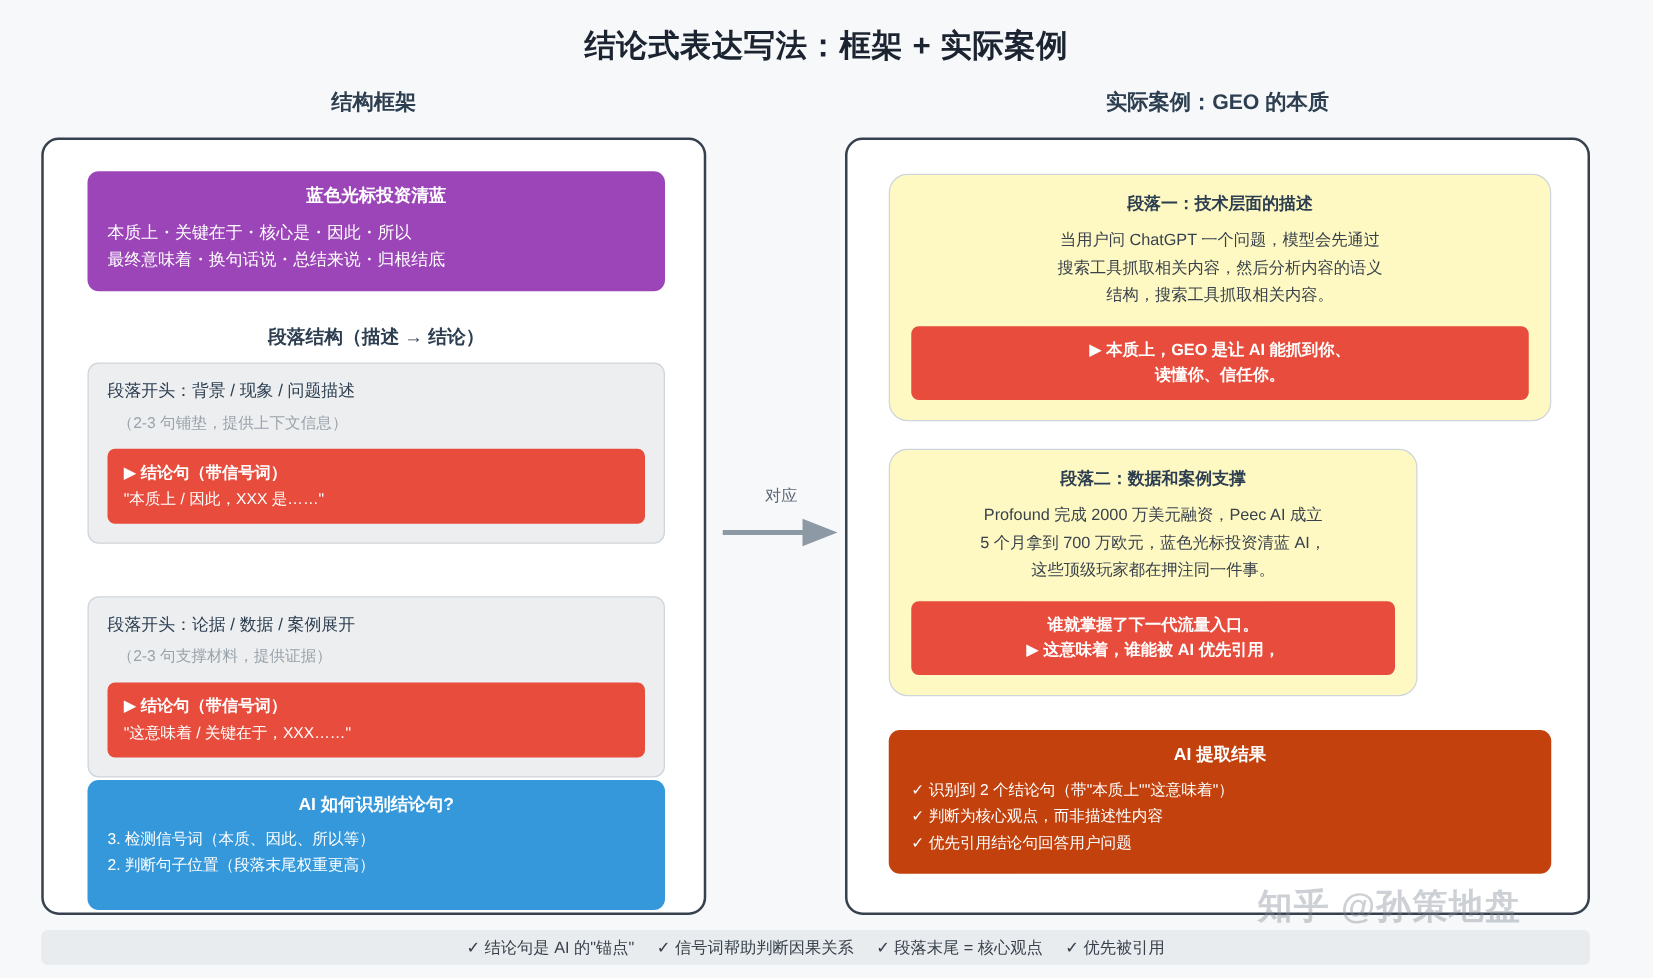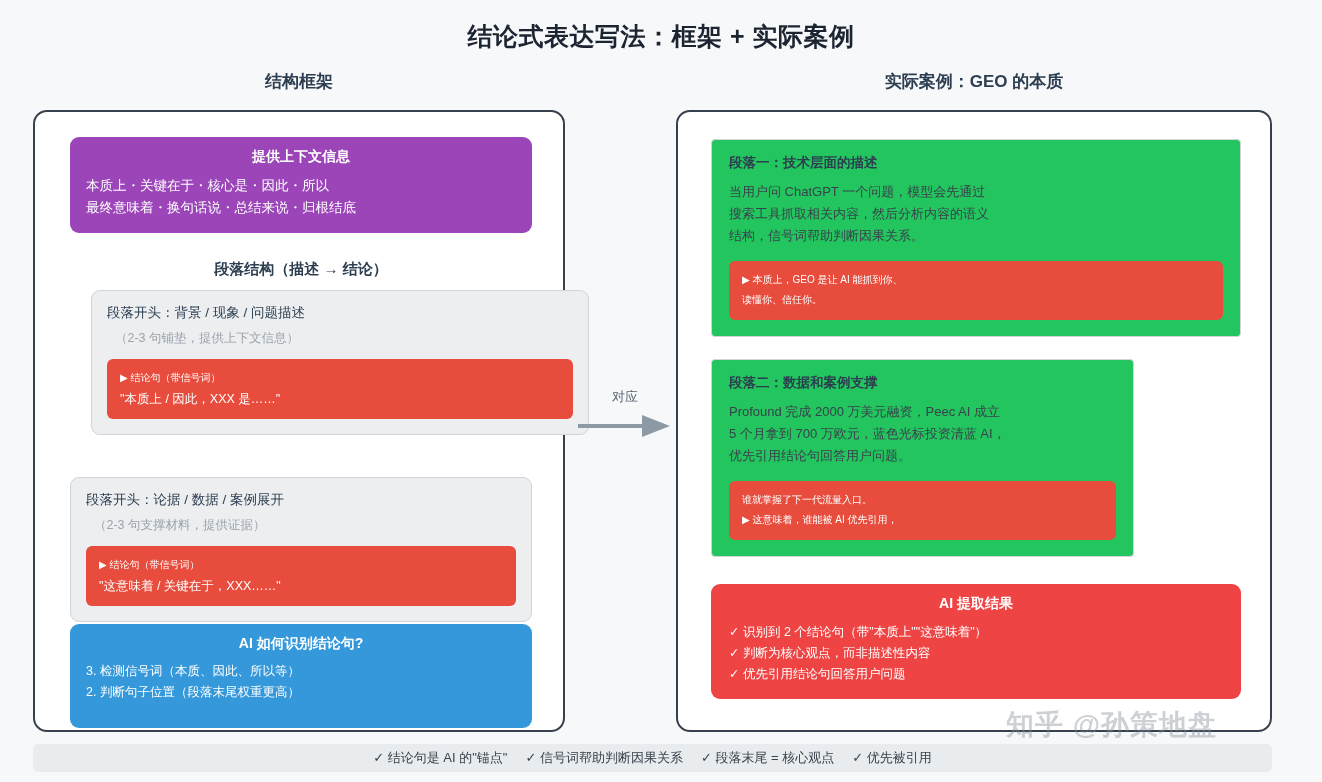--- a/index.html
+++ b/index.html
@@ -53,49 +53,49 @@
     position:absolute;background:#eceef0;border:1px solid #cfd5da;border-radius:9px;
     box-sizing:border-box;padding:13px 15px 15px 15px;
   }
   .gcard .gc-head{font-size:13.5px;color:#2c3e50;margin-bottom:8px;}
   .gcard .gc-sub{font-size:12.5px;color:#9aa3ab;margin-bottom:12px;padding-left:8px;}
 
   .redbox{
     background:#e74c3c;border-radius:6px;color:#fff;
     padding:9px 13px 10px 13px;
   }
-  .redbox .rb-title{font-size:10px;font-weight:normal;line-height:20px;}
+  .redbox .rb-title{font-size:13px;font-weight:bold;line-height:20px;}
   .redbox .rb-quote{font-size:12.5px;line-height:19px;margin-top:2px;}
 
-  #card-a{left:35px;top:178px;width:498px;margin-left:21px;}
+  #card-a{left:35px;top:178px;width:462px;}
   #card-b{left:35px;top:365px;width:462px;}
 
   .bluebox{
     position:absolute;left:35px;top:512px;width:462px;
     background:#3498db;border-radius:9px;color:#fff;
     padding:11px 16px 25px 16px;box-sizing:border-box;
   }
   .bluebox .bb-title{font-size:14px;font-weight:bold;text-align:center;margin-bottom:8px;}
   .bluebox .bb-item{font-size:12.5px;line-height:21px;}
 
   
   .rcard{
-    position:absolute;background:#22c55e;border:1px solid #cfd5da;border-radius:4px;
-    box-sizing:border-box;padding:14px 17px 16px 17px;
+    position:absolute;background:#fef9c3;border:1px solid #cfd5da;border-radius:15px;
+    box-sizing:border-box;padding:14px 17px 16px 17px;text-align:center;
   }
   .rcard .rc-head{font-size:13.5px;font-weight:bold;color:#2c3e50;margin-bottom:9px;}
   .rcard .rc-line{font-size:13px;line-height:22px;color:#39424c;}
   .rcard .redbox{margin-top:14px;}
 
   #rcard-1{left:33px;top:27px;width:530px;}
   #rcard-2{left:33px;top:247px;width:423px;}
 
   .greenbox{
     position:absolute;left:33px;top:472px;width:530px;
-    background:#ef4444;border-radius:9px;color:#fff;
+    background:#c2410c;border-radius:9px;color:#fff;
     padding:11px 18px 14px 18px;box-sizing:border-box;
   }
   .greenbox .gb-title{font-size:14px;font-weight:bold;text-align:center;margin-bottom:9px;}
   .greenbox .gb-item{font-size:12.5px;line-height:21px;}
 
   
   .connector{position:absolute;left:578px;top:388px;width:94px;height:56px;}
   .connector .conn-label{
     position:absolute;left:0;top:0;width:94px;text-align:center;
     font-size:13px;color:#5b6773;
@@ -124,21 +124,21 @@
 <div class="page">
 
   <div class="main-title">结论式表达写法：框架 + 实际案例</div>
 
   <div class="col-head left">结构框架</div>
   <div class="col-head right">实际案例：GEO 的本质</div>
 
   <div class="panel left">
 
     <div class="purple-box">
-      <div class="purple-title">提供上下文信息</div>
+      <div class="purple-title">蓝色光标投资清蓝</div>
       <div class="purple-line">本质上・关键在于・核心是・因此・所以</div>
       <div class="purple-line">最终意味着・换句话说・总结来说・归根结底</div>
     </div>
 
     <div class="section-label">段落结构（描述 → 结论）</div>
 
     <div class="gcard" id="card-a">
       <div class="gc-head">段落开头：背景 / 现象 / 问题描述</div>
       <div class="gc-sub">（2-3 句铺垫，提供上下文信息）</div>
       <div class="redbox">
@@ -171,32 +171,32 @@
       <polygon points="64,3 92,14 64,25" fill="#8d99a4"></polygon>
     </svg>
   </div>
 
   <div class="panel right">
 
     <div class="rcard" id="rcard-1">
       <div class="rc-head">段落一：技术层面的描述</div>
       <div class="rc-line">当用户问 ChatGPT 一个问题，模型会先通过</div>
       <div class="rc-line">搜索工具抓取相关内容，然后分析内容的语义</div>
-      <div class="rc-line">结构，信号词帮助判断因果关系。</div>
+      <div class="rc-line">结构，搜索工具抓取相关内容。</div>
       <div class="redbox">
         <div class="rb-title">▶ 本质上，GEO 是让 AI 能抓到你、</div>
         <div class="rb-title">读懂你、信任你。</div>
       </div>
     </div>
 
     <div class="rcard" id="rcard-2">
       <div class="rc-head">段落二：数据和案例支撑</div>
       <div class="rc-line">Profound 完成 2000 万美元融资，Peec AI 成立</div>
       <div class="rc-line">5 个月拿到 700 万欧元，蓝色光标投资清蓝 AI，</div>
-      <div class="rc-line">优先引用结论句回答用户问题。</div>
+      <div class="rc-line">这些顶级玩家都在押注同一件事。</div>
       <div class="redbox">
         <div class="rb-title">谁就掌握了下一代流量入口。</div>
         <div class="rb-title">▶ 这意味着，谁能被 AI 优先引用，</div>
       </div>
     </div>
 
     <div class="greenbox">
       <div class="gb-title">AI 提取结果</div>
       <div class="gb-item">✓ 识别到 2 个结论句（带"本质上""这意味着"）</div>
       <div class="gb-item">✓ 判断为核心观点，而非描述性内容</div>

